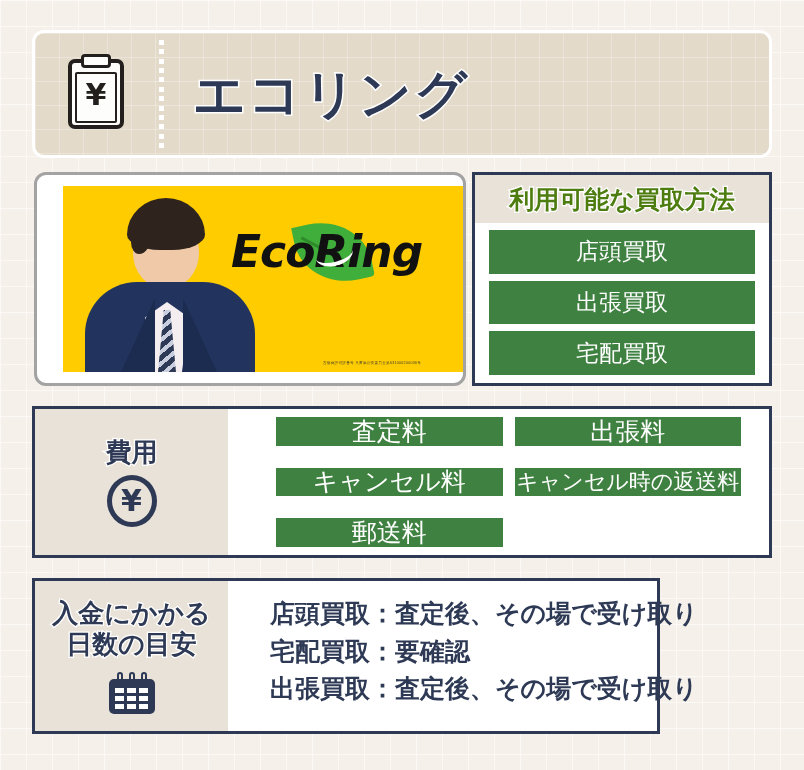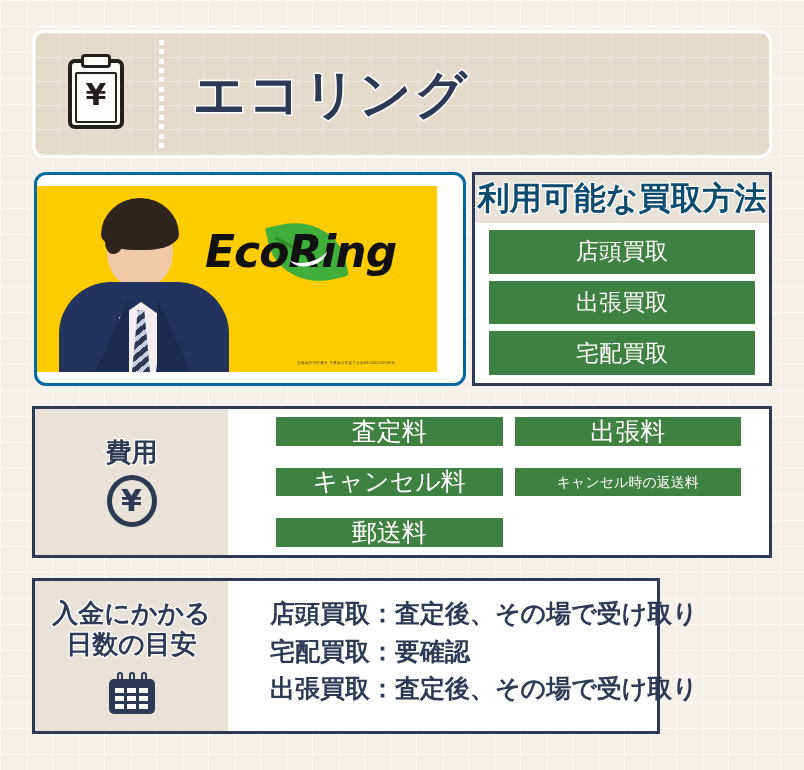--- a/index.html
+++ b/index.html
@@ -125,25 +125,25 @@
 
   
   .banner-card {
     position: absolute;
     left: 34px;
     top: 172px;
     width: 432px;
     height: 214px;
     box-sizing: border-box;
     background: #ffffff;
-    border: 3px solid #0369a1;
+    border: 3px solid #a3a3a3;
     border-radius: 12px;
     display: flex;
     align-items: center;
-    justify-content: flex-start;
+    justify-content: flex-end;
     overflow: hidden;
   }
   .banner-img {
     position: relative;
     width: 400px;
     height: 186px;
     background: #ffcc00;
     overflow: hidden;
   }
   
@@ -347,23 +347,23 @@
   }
   .methods-head {
     background: #e9e2d8;
     height: 48px;
     display: flex;
     align-items: center;
     justify-content: center;
     flex: 0 0 auto;
   }
   .methods-head span {
-    font-size: 32px;
-    font-weight: bold;
-    color: #0c4a6e;
+    font-size: 25px;
+    font-weight: bold;
+    color: #4d7c0f;
     -webkit-text-stroke: 2.5px #ffffff;
     paint-order: stroke fill;
     font-family: Liberation Sans, sans-serif;
   }
   .methods-body {
     flex: 1 1 auto;
     padding: 7px 14px 8px;
     display: flex;
     flex-direction: column;
     gap: 7px;
@@ -430,21 +430,21 @@
   .fee-grid {
     flex: 1 1 auto;
     padding: 8px 28px 8px 48px;
     display: grid;
     grid-template-columns: 1fr 1fr;
     grid-template-rows: 1fr 1fr 1fr;
     gap: 22px 12px;
     box-sizing: border-box;
   }
   .fee-grid .tag { font-size: 25px; }
-  .fee-grid .tag.small { font-size: 14px; }
+  .fee-grid .tag.small { font-size: 22px; }
   .fee-grid .empty { background: transparent; }
 
   
   .days-card {
     position: absolute;
     left: 32px;
     top: 578px;
     width: 628px;
     height: 156px;
     box-sizing: border-box;

